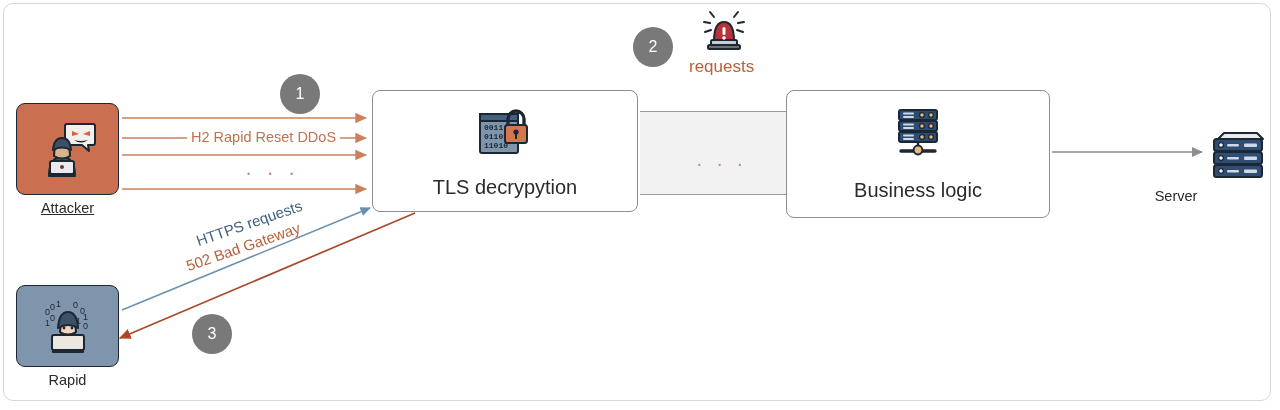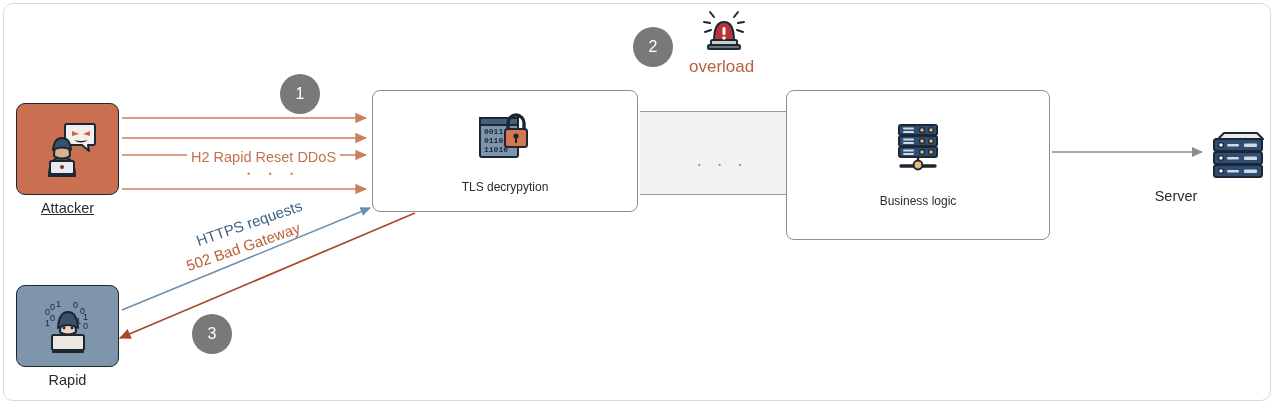--- a/index.html
+++ b/index.html
@@ -95,24 +95,24 @@
   #tls-box {
     left: 372px;
     top: 90px;
     width: 266px;
     height: 122px;
   }
   #biz-box {
     left: 786px;
     top: 90px;
     width: 264px;
-    height: 150px;
+    height: 128px;
   }
   .proc-label {
-    font-size: 12px;
+    font-size: 20px;
     color: #2b2b2b;
     margin-top: 20px;
     white-space: nowrap;
   }
   .proc-icon { line-height: 0; }
   
   #mid-band {
     position: absolute;
     left: 640px;
     top: 111px;
@@ -153,21 +153,20 @@
     font-size: 17px;
     color: #b7613c;
   }
   #ddos-label {
     left: 187px;
     top: 129px;
     font-size: 14.5px;
     color: #c2714f;
     background: #ffffff;
     padding: 0 4px;
-    margin-top: 20px;
   }
   #dots-left {
     left: 245px;
     top: 160px;
     font-size: 22px;
     letter-spacing: 4px;
     color: #d08a68;
   }
   #dots-mid {
     left: 696px;
@@ -395,21 +394,21 @@
         <line x1="5" y1="24" x2="11" y2="22"></line>
         <line x1="43" y1="24" x2="37" y2="22"></line>
       </g>
       <path d="M14 33 q0 -19 10 -19 q10 0 10 19 z" fill="#b8323a" stroke="#1b2733" stroke-width="2" stroke-linejoin="round"></path>
       <rect x="11" y="32" width="26" height="5" rx="1.5" fill="#c9ccd1" stroke="#1b2733" stroke-width="2"></rect>
       <rect x="8" y="37" width="32" height="4" rx="1.5" fill="#6e737a" stroke="#1b2733" stroke-width="2"></rect>
       <rect x="22.5" y="19" width="3" height="8" rx="1.5" fill="#ffffff"></rect>
       <circle cx="24" cy="30" r="1.8" fill="#ffffff"></circle>
     </svg>
   </span>
-  <div class="flow-text" id="overload-text">overload</div>
+  <div class="flow-text" id="overload-text">requests</div>
 
   <div class="flow-text" id="ddos-label">H2 Rapid Reset DDoS</div>
   <div class="flow-text" id="dots-left">· · ·</div>
   <div class="flow-text" id="dots-mid">· · ·</div>
   <div class="flow-text" id="https-label">HTTPS requests</div>
   <div class="flow-text" id="gateway-label">502 Bad Gateway</div>
 
   <div class="badge" id="badge-1">1</div>
   <div class="badge" id="badge-2">2</div>
   <div class="badge" id="badge-3">3</div>

